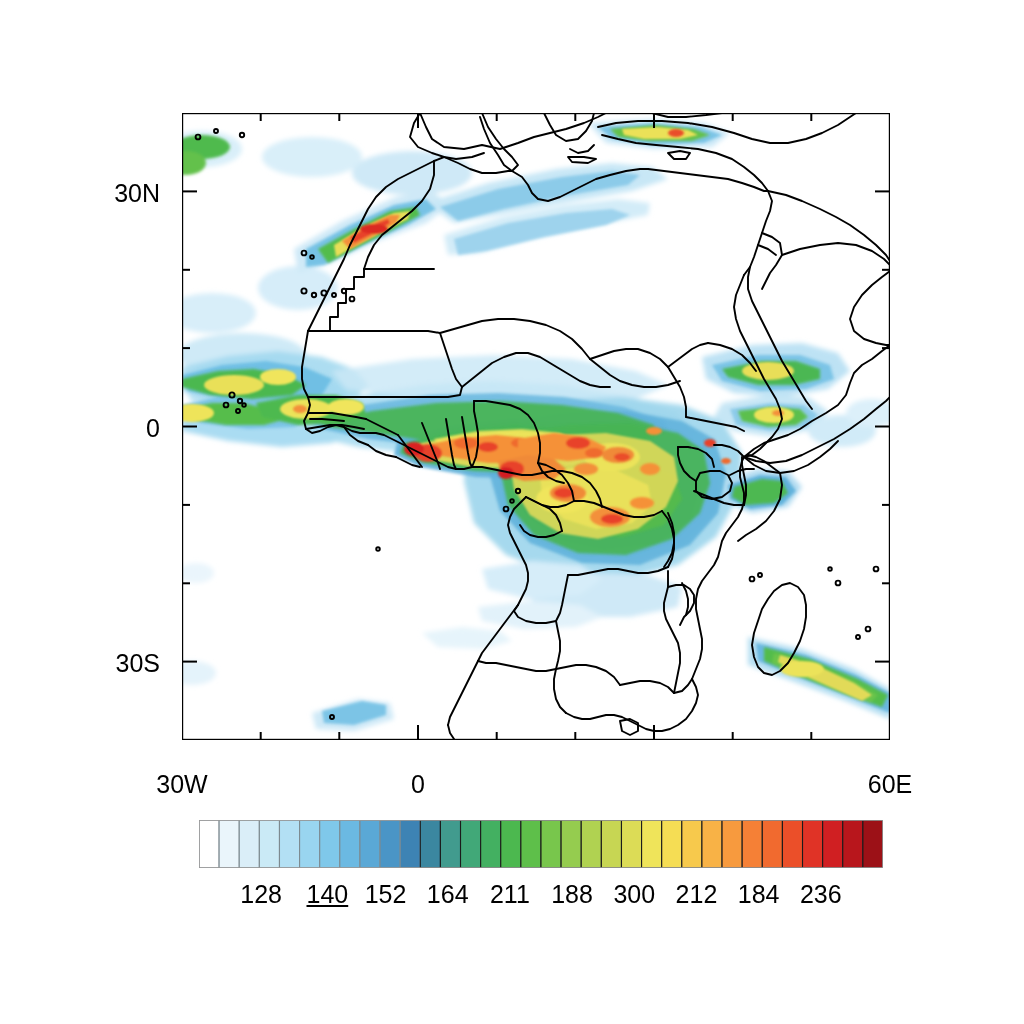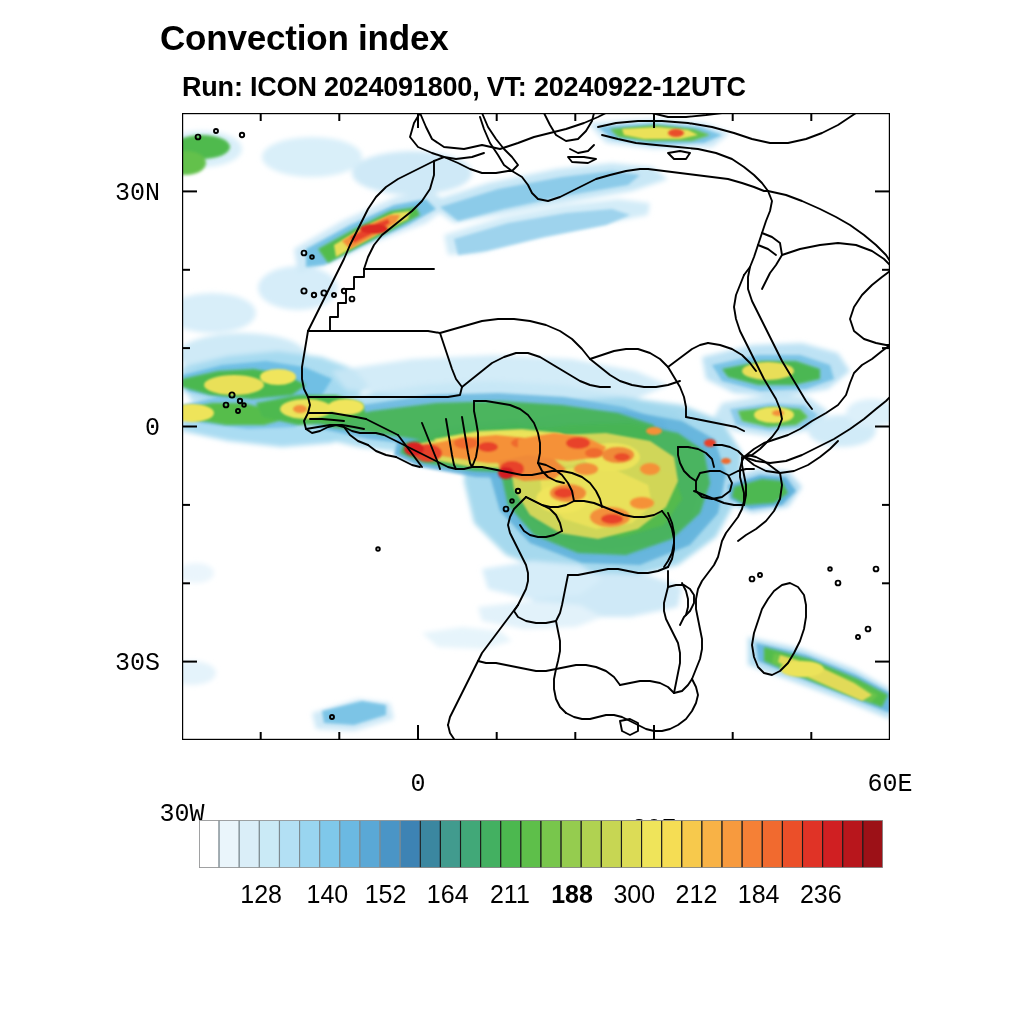--- a/index.html
+++ b/index.html
@@ -33,21 +33,20 @@
     position: absolute;
     left: 182px; top: 113px;
     width: 708px; height: 627px;
   }
   #plot-svg { display: block; }
   .axis-label {
     position: absolute;
     font-size: 25px;
     color: #000;
     white-space: nowrap;
-    font-family: Liberation Mono, monospace;
   }
   .ylab { text-align: right; }
   .xlab { text-align: center; }
   #cbar-wrap {
     position: absolute;
     left: 199px; top: 820px;
     width: 684px; height: 48px;
   }
   #cbar-svg { display: block; }
   .cbar-tick-label {
@@ -56,23 +55,21 @@
     color: #000;
     text-align: center;
     white-space: nowrap;
   }
 </style>
 </head>
 <body>
 
 <div id="page">
 
-  <div class="ttl" id="title-main">Convection index</div>
-
-  <div class="ttl" id="title-sub">Run: ICON 2024091800,  VT: 20240922-12UTC</div>
+
 
   <div id="plot-wrap">
     <svg id="plot-svg" width="708" height="627" viewBox="0 0 708 627">
       <defs>
         <clipPath id="mapclip">
             <rect x="0" y="0" width="708" height="627"></rect>
           </clipPath>
         <filter id="softblur" x="-20%" y="-20%" width="140%" height="140%">
           <feGaussianBlur stdDeviation="2.6"></feGaussianBlur>
         </filter>
@@ -489,21 +486,21 @@
         <line x1="708" y1="470.3" x2="700" y2="470.3"></line>
         <line x1="708" y1="548.6" x2="693" y2="548.6"></line>
       </g>
     </svg>
   </div>
 
   <div class="axis-label ylab" style="left:80px; top:179px; width:80px;">30N</div>
   <div class="axis-label ylab" style="left:80px; top:414px; width:80px;">0</div>
   <div class="axis-label ylab" style="left:80px; top:649px; width:80px;">30S</div>
 
-  <div class="axis-label xlab" style="left:132px; top:800px; width:100px;">30W</div>
+  <div class="axis-label xlab" style="left:132px; top:770px; width:100px;">30W</div>
   <div class="axis-label xlab" style="left:368px; top:770px; width:100px;">0</div>
   <div class="axis-label xlab" style="left:604px; top:770px; width:100px;margin-top:45px;">30E</div>
   <div class="axis-label xlab" style="left:840px; top:770px; width:100px;">60E</div>
 
   <div id="cbar-wrap">
     <svg id="cbar-svg" width="684" height="48" viewBox="0 0 684 48">
       <g id="cbar-cells">
           <rect x="0.00" y="0" width="20.12" height="48" fill="#ffffff" stroke="#7d8a90" stroke-width="1.1"></rect>
           <rect x="20.12" y="0" width="20.12" height="48" fill="#eaf5fb" stroke="#7d8a90" stroke-width="1.1"></rect>
           <rect x="40.24" y="0" width="20.12" height="48" fill="#daeef8" stroke="#7d8a90" stroke-width="1.1"></rect>
@@ -538,24 +535,24 @@
           <rect x="623.65" y="0" width="20.12" height="48" fill="#d01f22" stroke="#1b1b1b" stroke-width="1.1"></rect>
           <rect x="643.76" y="0" width="20.12" height="48" fill="#b8161c" stroke="#1b1b1b" stroke-width="1.1"></rect>
           <rect x="663.88" y="0" width="20.12" height="48" fill="#9c1117" stroke="#1b1b1b" stroke-width="1.1"></rect>
         </g>
       <rect x="0" y="0" width="684" height="48" fill="none" stroke="#9a9a9a" stroke-width="1.6"></rect>
     </svg>
   </div>
 
   <div id="cbar-labels">
       <div class="cbar-tick-label" style="left: 211.182px; top: 880px; width: 100px;">128</div>
-      <div class="cbar-tick-label" style="left: 273.364px; top: 880px; width: 108px;">140</div>
+      <div class="cbar-tick-label" style="left: 273.364px; top: 880px; width: 108px; text-decoration: underline;">140</div>
       <div class="cbar-tick-label" style="left: 335.545px; top: 880px; width: 100px;">152</div>
       <div class="cbar-tick-label" style="left: 397.727px; top: 880px; width: 100px;">164</div>
       <div class="cbar-tick-label" style="left: 459.909px; top: 880px; width: 100px;">211</div>
-      <div class="cbar-tick-label" style="left: 522.091px; top: 880px; width: 100px; font-weight: bold;">188</div>
+      <div class="cbar-tick-label" style="left: 522.091px; top: 880px; width: 100px;">188</div>
       <div class="cbar-tick-label" style="left: 584.273px; top: 880px; width: 100px;">300</div>
       <div class="cbar-tick-label" style="left: 646.455px; top: 880px; width: 100px;">212</div>
       <div class="cbar-tick-label" style="left: 708.636px; top: 880px; width: 100px;">184</div>
       <div class="cbar-tick-label" style="left: 770.818px; top: 880px; width: 100px;">236</div>
     </div>
 
 </div>
 
 </body></html>

